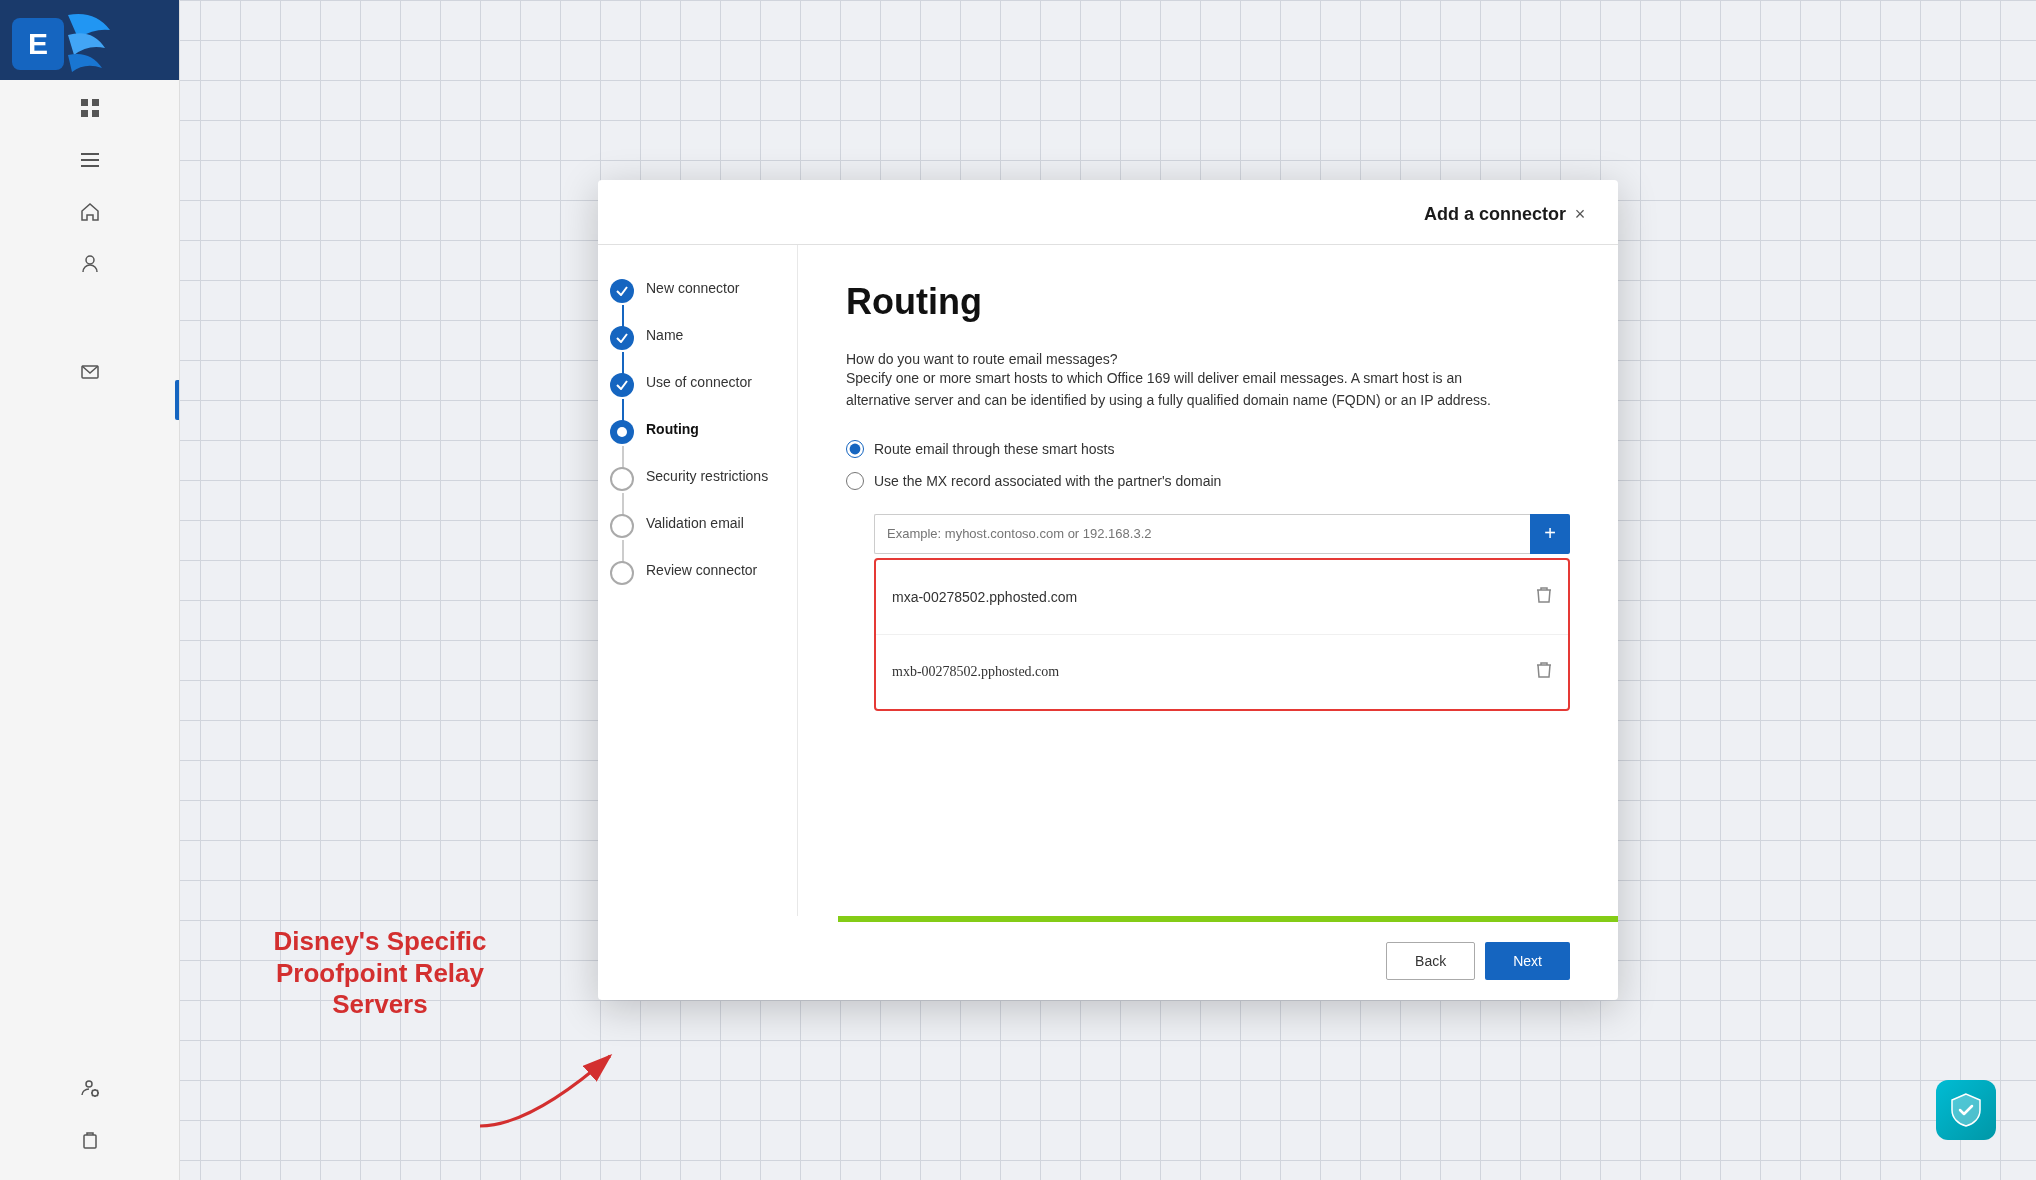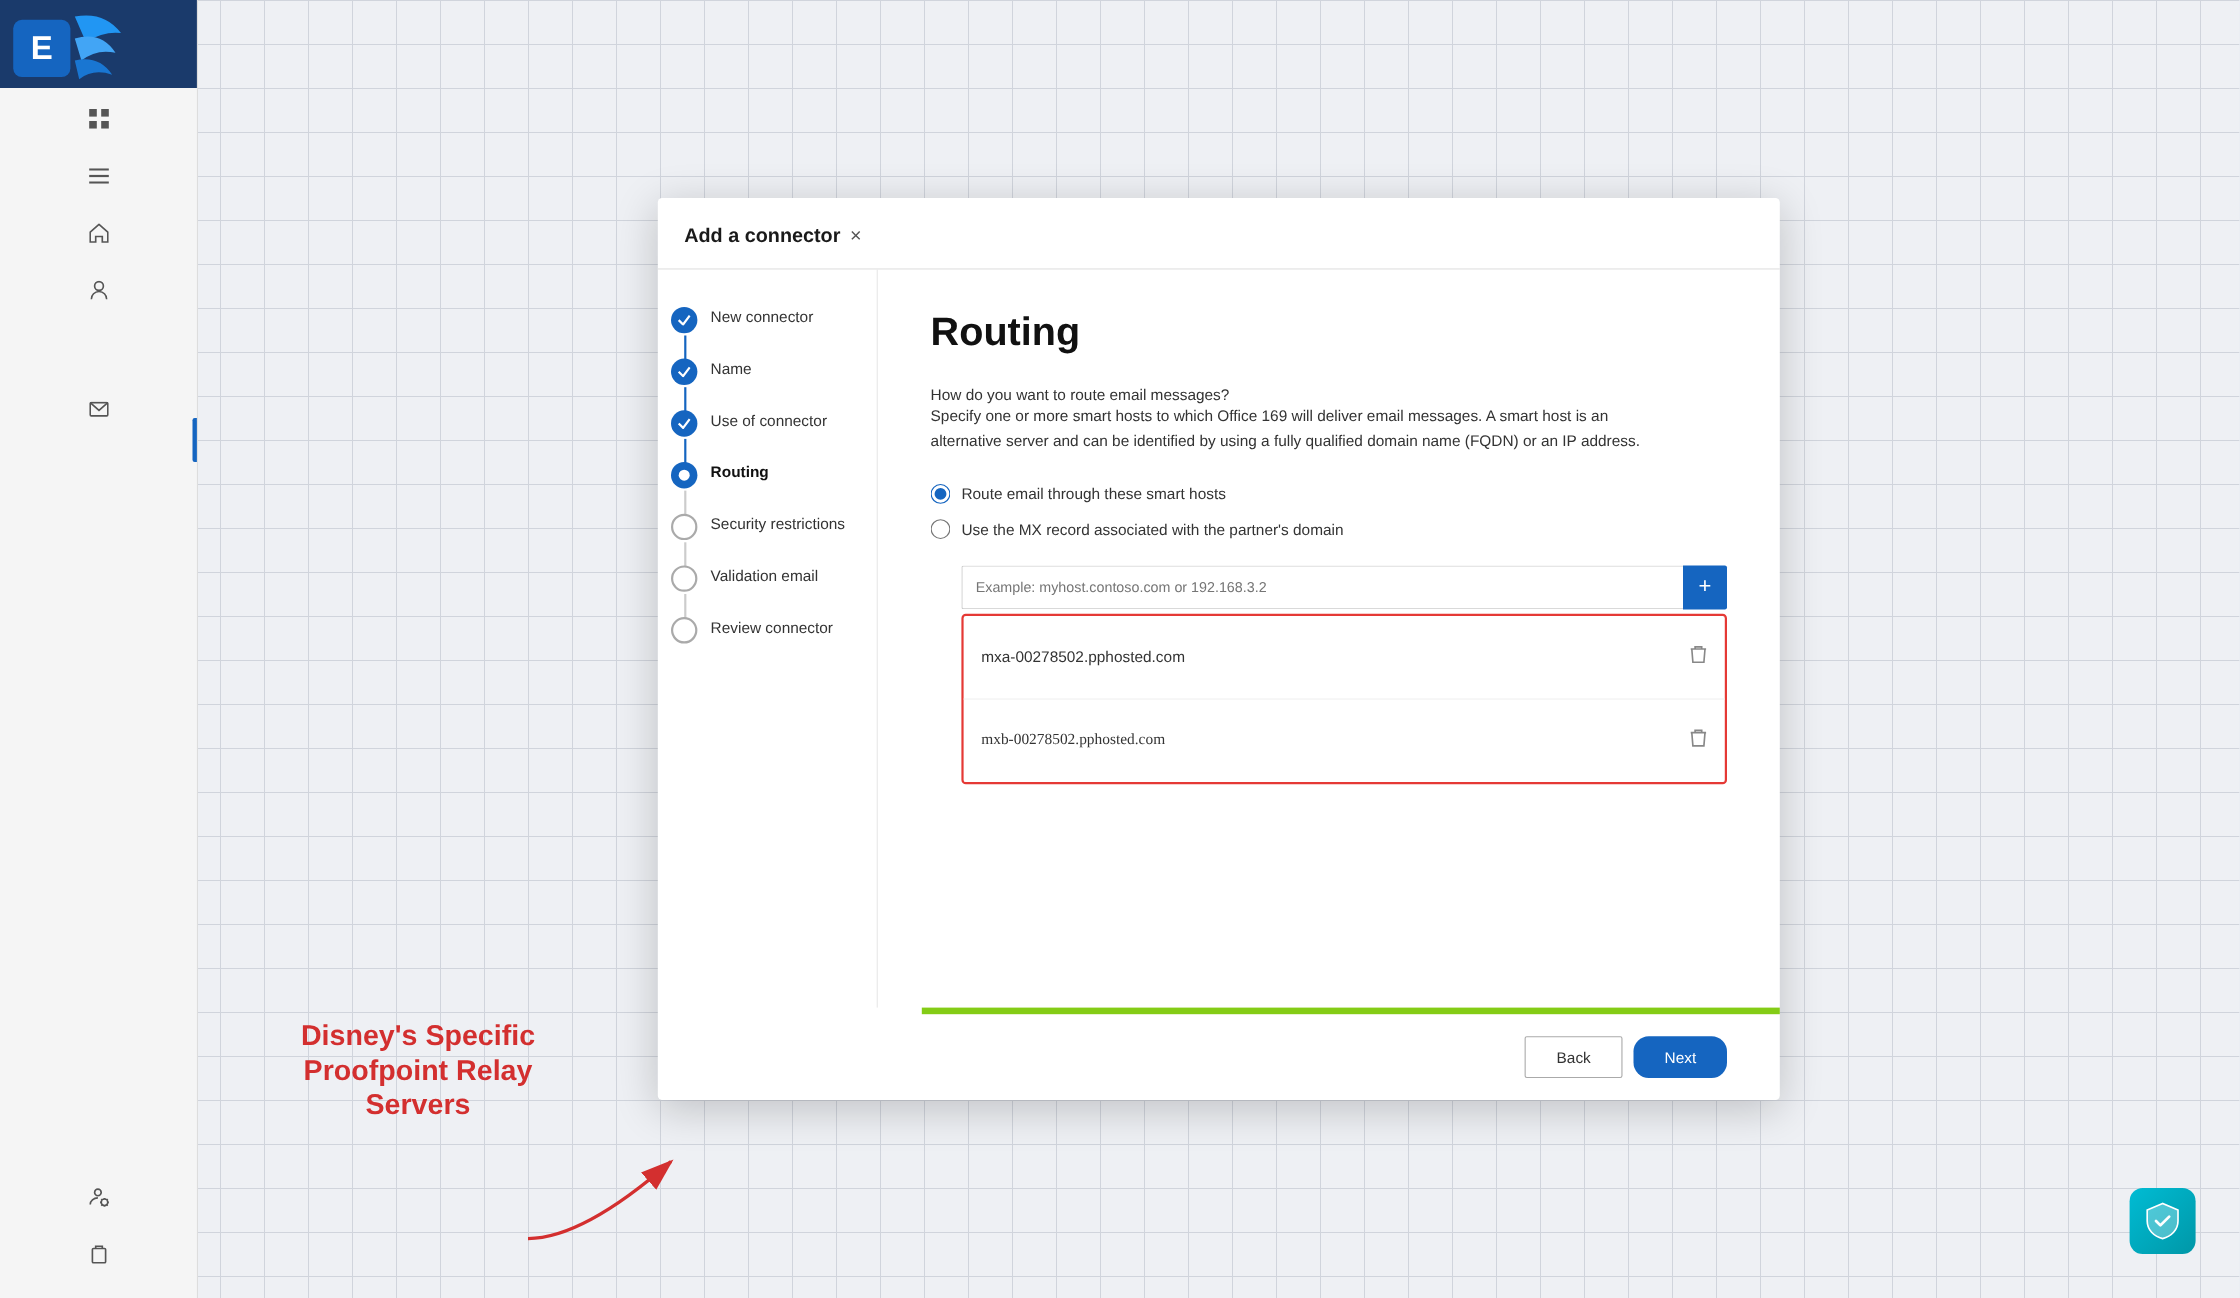--- a/index.html
+++ b/index.html
@@ -102,21 +102,21 @@
       z-index: 10;
       display: flex;
       flex-direction: column;
     }
 
     .dialog-header {
       padding: 20px 24px 16px;
       border-bottom: 1px solid #e0e0e0;
       display: flex;
       align-items: center;
-      justify-content: flex-start;
+      justify-content: flex-end;
     }
 
     .dialog-title {
       font-size: 18px;
       font-weight: 600;
       color: #1a1a1a;
     }
 
     .dialog-close {
       width: 28px;
@@ -340,21 +340,21 @@
       border-radius: 2px;
       font-size: 14px;
       color: #333;
       cursor: pointer;
     }
 
     .btn-next {
       padding: 10px 28px;
       background: #1565C0;
       border: none;
-      border-radius: 14px;
+      border-radius: 2px;
       font-size: 14px;
       color: white;
       cursor: pointer;
       font-weight: 500;
     }
 
     
     .annotation-wrapper {
       position: absolute;
       left: 90px;

